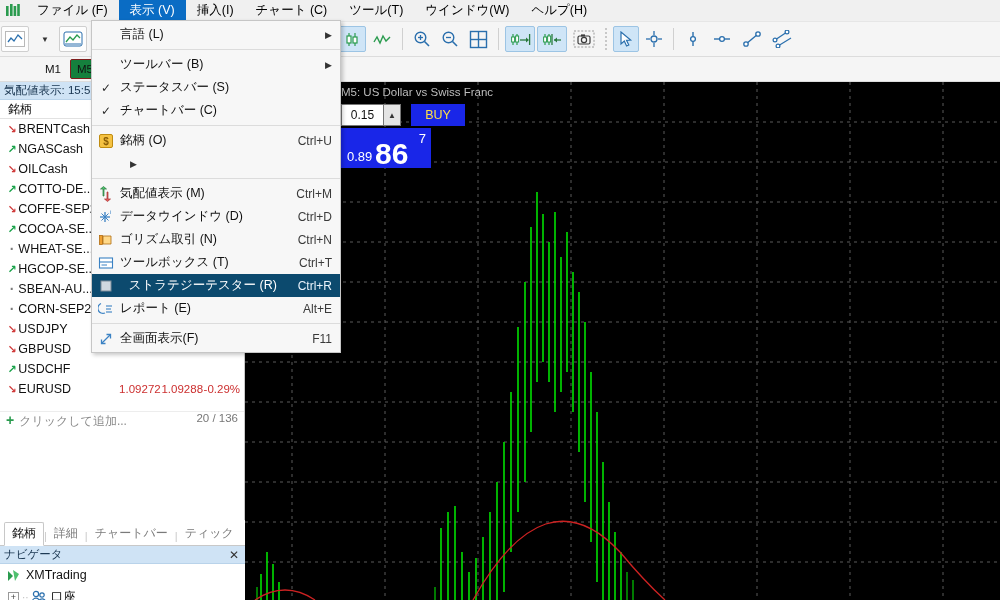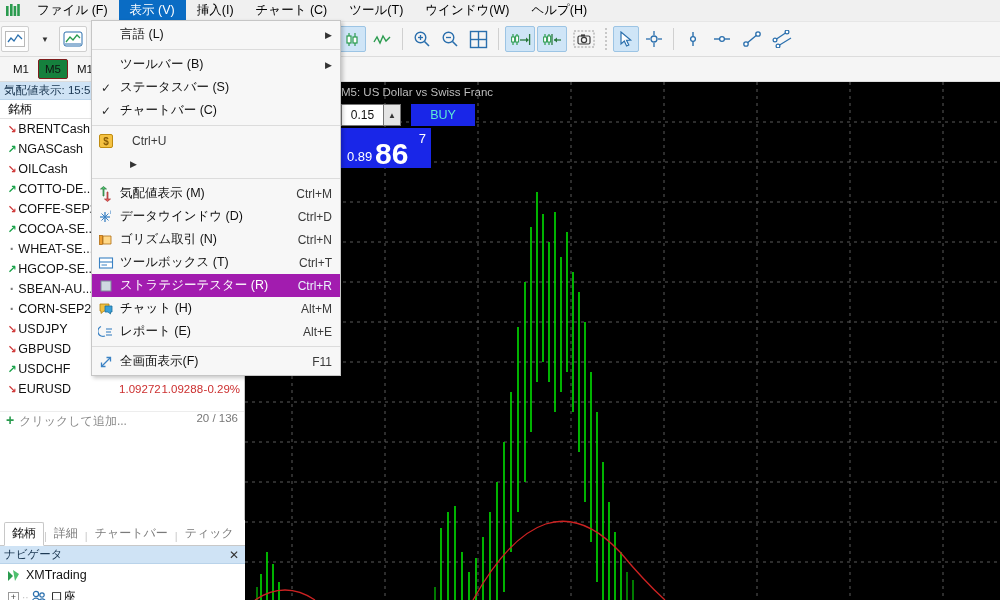--- a/index.html
+++ b/index.html
@@ -142,21 +142,21 @@
     width: 42px; background: #fff; color: #111; font-size: 12px;
     display: flex; align-items: center; justify-content: center;
     border: 1px solid #777; border-right: none;
   }
   .vol-spin {
     width: 18px; background: #e4e4e4; border: 1px solid #777;
     display: flex; align-items: center; justify-content: center;
     font-size: 8px; color: #333;
   }
   .buy-label {
-    width: 64px; margin-left: 10px; background: #1926e8; color: #5eead4;
+    width: 54px; margin-left: 10px; background: #1926e8; color: #fde047;
     font-size: 12.5px; display: flex; align-items: center; justify-content: center;
   }
   .price-box {
     margin-top: 2px; width: 90px; height: 40px; background: #1926e8;
     color: #fff; position: relative;
   }
   .px-small { position: absolute; left: 6px; bottom: 4px; font-size: 13px; }
   .px-big { position: absolute; left: 34px; bottom: -1px; font-size: 30px; font-weight: bold; line-height: 1; }
   .px-sup { position: absolute; right: 5px; top: 3px; font-size: 13px; }
 
@@ -164,21 +164,21 @@
   .dropdown {
     position: absolute; top: 20px; left: 91px; width: 250px;
     background: #f7f7f7; border: 1px solid #c6c6c6;
     box-shadow: 2px 2px 4px rgba(0,0,0,0.22); z-index: 50;
     padding: 2px 0;
   }
   .dd-item {
     height: 23px; display: flex; align-items: center; position: relative;
     font-size: 12.5px; color: #111; cursor: default; padding-right: 8px;
   }
-  .dd-item.sel { background: #a21caf; color: #ffffff; }
+  .dd-item.sel { background: #0c4a6e; color: #ffffff; text-align: center; }
   .dd-ico {
     width: 28px; flex: 0 0 28px; display: flex; align-items: center; justify-content: center;
   }
   .dd-check { font-size: 12px; color: #2a2a2a; }
   .dd-label { flex: 1; white-space: nowrap; }
   .dd-accel { font-size: 12px; color: #3a3a3a; margin-left: 12px; white-space: nowrap; }
   .dd-item.sel .dd-accel { color: #e9f2fb; }
   .dd-arrow { font-size: 9px; color: #333; margin-left: 10px; }
   .dd-sep { height: 1px; background: #dcdcdc; margin: 3px 0 3px 0; }
 </style>
@@ -363,21 +363,21 @@
         <line x1="3" y1="10" x2="15" y2="2" stroke="#2a6fad" stroke-width="1.3"></line>
         <line x1="6" y1="16" x2="19" y2="8" stroke="#2a6fad" stroke-width="1.3"></line>
         <circle cx="3" cy="10" r="1.9" fill="#fff" stroke="#2a6fad" stroke-width="1.2"></circle>
         <circle cx="15" cy="2" r="1.9" fill="#fff" stroke="#2a6fad" stroke-width="1.2"></circle>
         <circle cx="6" cy="16" r="1.9" fill="#fff" stroke="#2a6fad" stroke-width="1.2"></circle>
       </svg>
     </div>
   </div>
 
   <div class="tfbar">
-    <div id="tf-items" style="display:flex;align-items:center;padding-left:5px;">
+    <div id="tf-items" style="display:flex;align-items:center;padding-left:5px;margin-left:32px;">
         <div class="tf-btn">M1</div>
         <div class="tf-btn on">M5</div>
         <div class="tf-btn">M1</div>
       </div>
   </div>
 
   <div class="chart-area">
     <svg width="755" height="518" viewBox="0 0 755 518">
       <rect width="755" height="518" fill="#000000"></rect>
       <g stroke="#5a5a5a" stroke-width="1" stroke-dasharray="3,4">
@@ -634,20 +634,21 @@
         <span class="dd-label">チャートバー (C)</span>
       </div>
       <div class="dd-sep"></div>
       <div class="dd-item">
         <span class="dd-ico">
           <svg width="16" height="16" viewBox="0 0 16 16">
             <rect x="1.5" y="1.5" width="13" height="13" rx="1.5" fill="#f5c242" stroke="#c08c10"></rect>
             <text x="8" y="12" font-size="10" font-weight="bold" text-anchor="middle" fill="#8a5d06">$</text>
           </svg>
         </span>
+        <span class="dd-label">銘柄 (O)</span>
         <span class="dd-accel">Ctrl+U</span>
       </div>
       <div class="dd-item">
         <span class="dd-ico"></span>
         <span class="dd-arrow">▶</span>
       </div>
       <div class="dd-sep"></div>
       <div class="dd-item">
         <span class="dd-ico">
           <svg width="16" height="16" viewBox="0 0 16 16">
@@ -697,30 +698,20 @@
           <svg width="16" height="16" viewBox="0 0 16 16">
             <rect x="3" y="3" width="10" height="10" fill="#cfd8e0" stroke="#7d8c99" stroke-width="1"></rect>
           </svg>
         </span>
         <span class="dd-label">ストラテジーテスター (R)</span>
         <span class="dd-accel">Ctrl+R</span>
       </div>
       <div class="dd-item">
         <span class="dd-ico">
           <svg width="16" height="16" viewBox="0 0 16 16">
-            <path d="M2 3 h9 v7 h-5 l-3 2.5 v-2.5 h-1 z" fill="#f0c040" stroke="#b08010" stroke-width="0.8"></path>
-            <path d="M7 5 h7 v6 h-1.5 v2 l-2.5 -2 h-3 z" fill="#3aa0d8" stroke="#1d6e9c" stroke-width="0.8"></path>
-          </svg>
-        </span>
-        <span class="dd-label">チャット (H)</span>
-        <span class="dd-accel">Alt+M</span>
-      </div>
-      <div class="dd-item">
-        <span class="dd-ico">
-          <svg width="16" height="16" viewBox="0 0 16 16">
             <path d="M3 2.5 a5 5 0 1 0 4 9.5" fill="none" stroke="#3b82c4" stroke-width="1.3"></path>
             <line x1="8" y1="5" x2="14" y2="5" stroke="#3b82c4" stroke-width="1.1"></line>
             <line x1="8" y1="8" x2="13" y2="8" stroke="#3b82c4" stroke-width="1.1"></line>
             <line x1="8" y1="11" x2="14" y2="11" stroke="#3b82c4" stroke-width="1.1"></line>
           </svg>
         </span>
         <span class="dd-label">レポート (E)</span>
         <span class="dd-accel">Alt+E</span>
       </div>
       <div class="dd-sep"></div>

